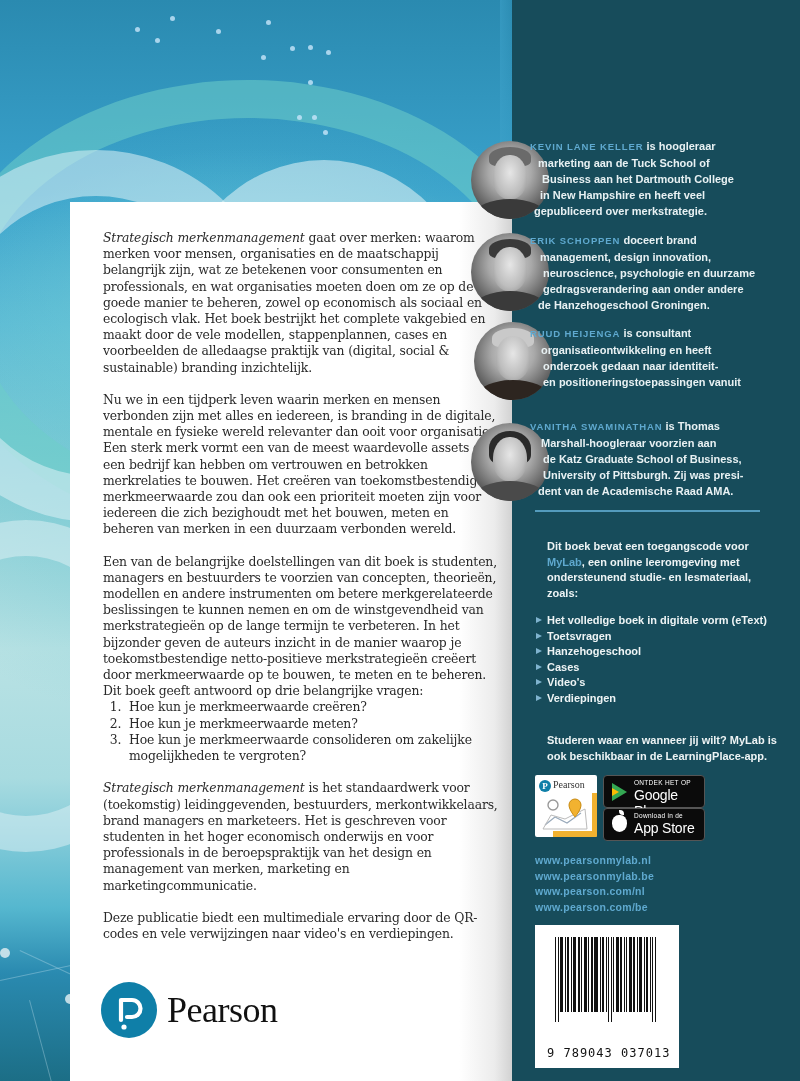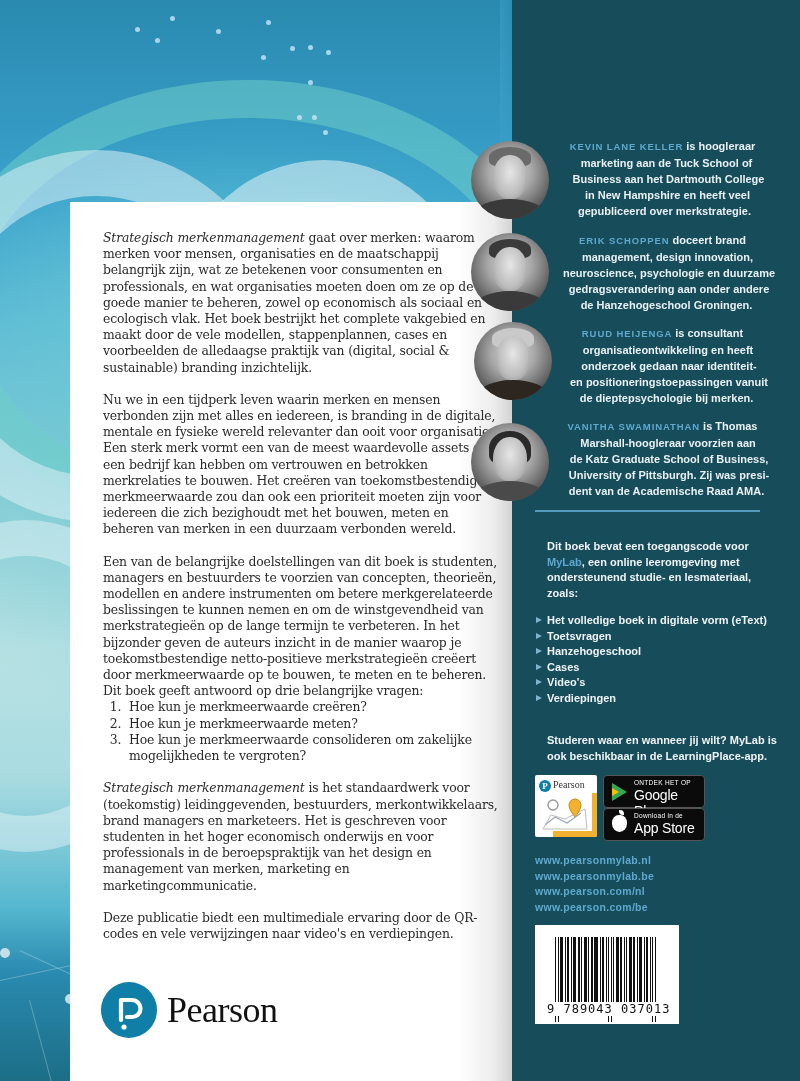--- a/index.html
+++ b/index.html
@@ -65,21 +65,21 @@
   }
 
   .author {
     position: absolute; left: 530px; width: 265px;
     font-size: 11px; line-height: 16px; color: #e8f1f3; font-weight: bold;
   }
   .author .name {
     color: #5fa9cf; font-weight: bold; letter-spacing: 0.9px; font-size: 9.5px;
     text-transform: uppercase;
   }
-  .author .line { display: block; white-space: nowrap; text-align: center; }
+  .author .line { display: block; white-space: nowrap; }
 
   .photo {
     position: absolute; width: 78px; height: 78px; border-radius: 50%;
     overflow: hidden;
     background: radial-gradient(circle at 50% 40%, #d8d8d8 0%, #a9a9a9 35%, #5e5e5e 70%, #2f2f2f 100%);
   }
   .photo .face {
     position: absolute; left: 22px; top: 14px; width: 34px; height: 44px; border-radius: 48% 48% 45% 45%;
     background: radial-gradient(ellipse at 50% 40%, #e6e6e6 0%, #bdbdbd 60%, #8a8a8a 100%);
   }
@@ -127,21 +127,21 @@
     border-top: 9px solid transparent; border-bottom: 9px solid transparent; border-left: 15px solid #34a853; }
   .gp-icon::after { content:""; position:absolute; left:-15px; top:-4px; width:0; height:0;
     border-top: 4px solid transparent; border-bottom: 4px solid transparent; border-left: 7px solid #fbbc04; }
   .apple-icon { position: absolute; left: 8px; top: 6px; width: 15px; height: 17px; background: #fff; border-radius: 45% 45% 50% 50%; }
   .apple-icon::after { content:""; position:absolute; left:7px; top:-5px; width:5px; height:5px; background:#fff; border-radius: 0 80% 0 80%; }
 
   .links { position: absolute; left: 535px; top: 853px; font-size: 10.5px; line-height: 15.6px; color: #5fa9cf; font-weight: bold; letter-spacing: 0.3px; }
   .links a { color: inherit; text-decoration: none; display: block; }
 
   .barcode {
-    position: absolute; left: 535px; top: 925px; width: 144px; height: 99px; background: #fff;
+    position: absolute; left: 535px; top: 925px; width: 144px; height: 143px; background: #fff;
   }
   .bars { position: absolute; left: 20px; top: 12px; width: 113px; height: 85px; display: flex; align-items: flex-start; }
   .bars span { display: block; height: 85px; background: #111; margin-right: 1.5px; }
   .bars span.s { height: 75px; }
   .isbn { position: absolute; left: 10px; bottom: 8px; font-family: "DejaVu Sans Mono", monospace; font-size: 12px; color: #111; letter-spacing: 1px; background: #fff; padding: 0 2px; }
 </style>
 </head>
 <body>
 
 <div class="bg-art">
@@ -230,21 +230,20 @@
   <span class="line" style="padding-left:10px">management, design innovation,</span>
   <span class="line" style="padding-left:13px">neuroscience, psychologie en duurzame</span>
   <span class="line" style="padding-left:13px">gedragsverandering aan onder andere</span>
   <span class="line" style="padding-left:8px">de Hanzehogeschool Groningen.</span>
 </div>
 <div class="author" style="top:325px">
   <span class="line"><span class="name">Ruud Heijenga</span><span> is consultant</span></span>
   <span class="line" style="padding-left:11px">organisatieontwikkeling en heeft</span>
   <span class="line" style="padding-left:13px">onderzoek gedaan naar identiteit-</span>
   <span class="line" style="padding-left:13px">en positioneringstoepassingen vanuit</span>
-  <span class="line" style="padding-left:8px">de dieptepsychologie bij merken.</span>
 </div>
 <div class="author" style="top:418px">
   <span class="line"><span class="name">Vanitha Swaminathan</span><span> is Thomas</span></span>
   <span class="line" style="padding-left:11px">Marshall-hoogleraar voorzien aan</span>
   <span class="line" style="padding-left:13px">de Katz Graduate School of Business,</span>
   <span class="line" style="padding-left:13px">University of Pittsburgh. Zij was presi-</span>
   <span class="line" style="padding-left:8px">dent van de Academische Raad AMA.</span>
 </div>
 
 <div class="divider"></div>

